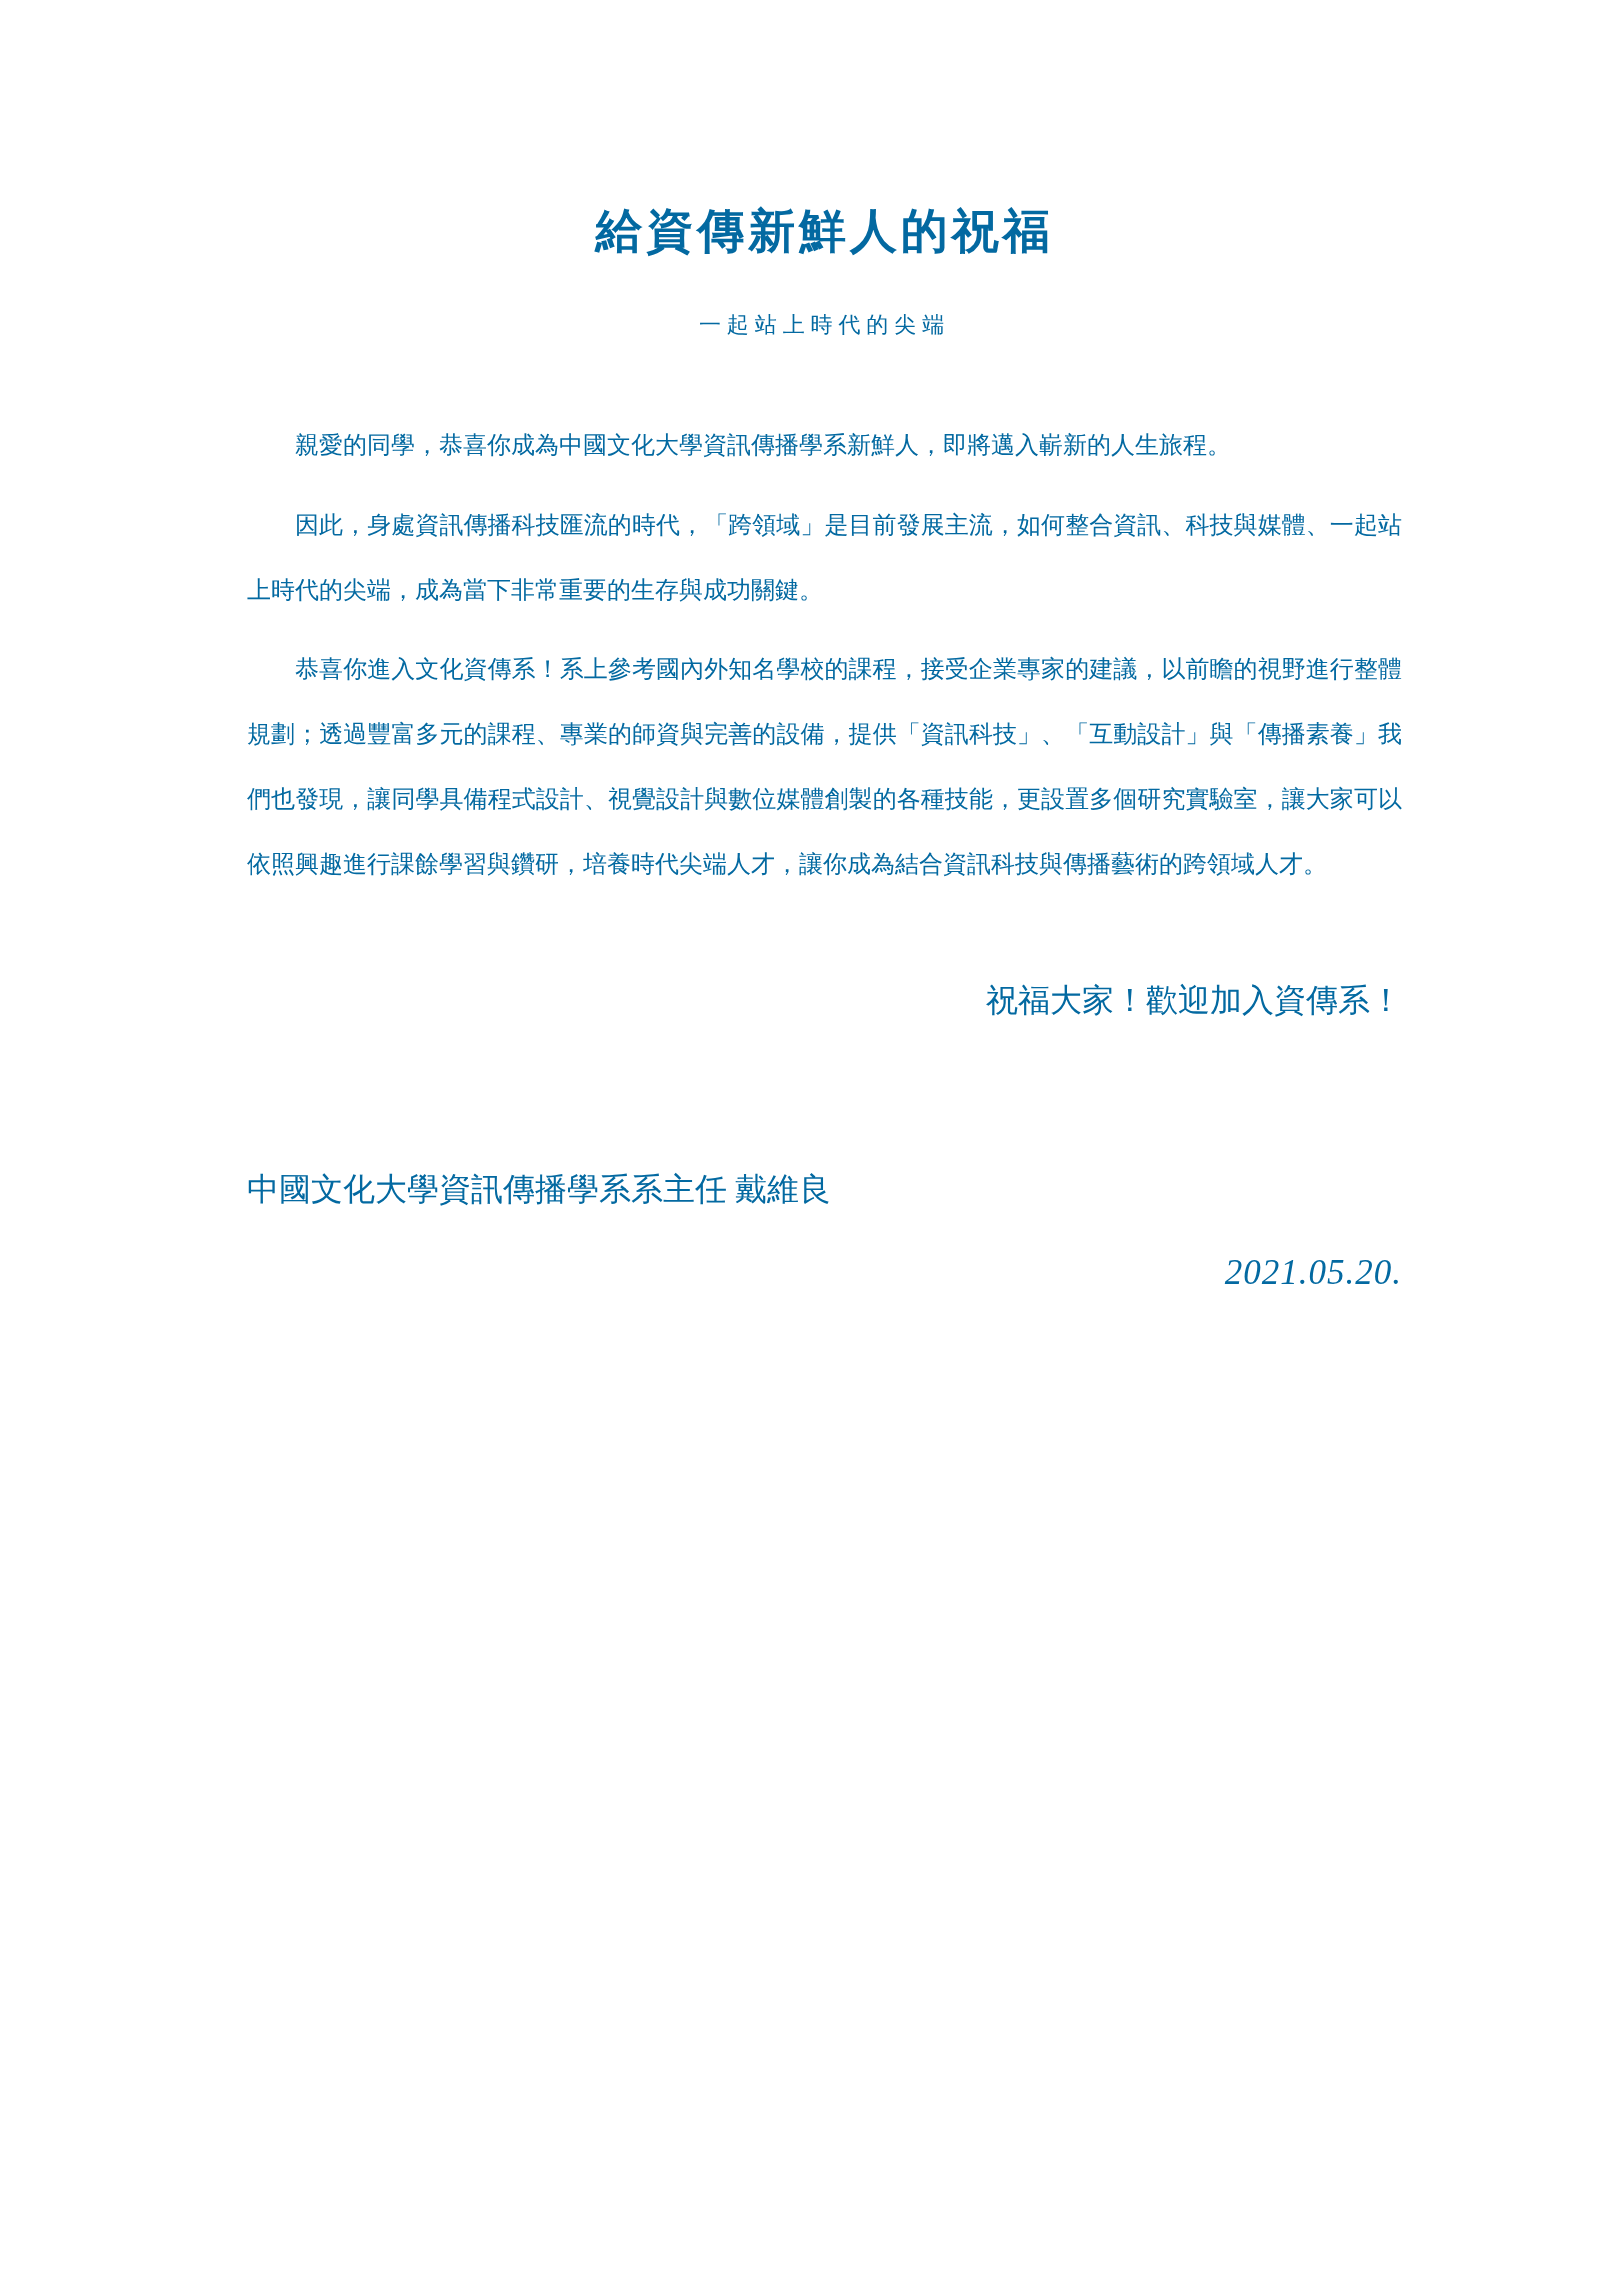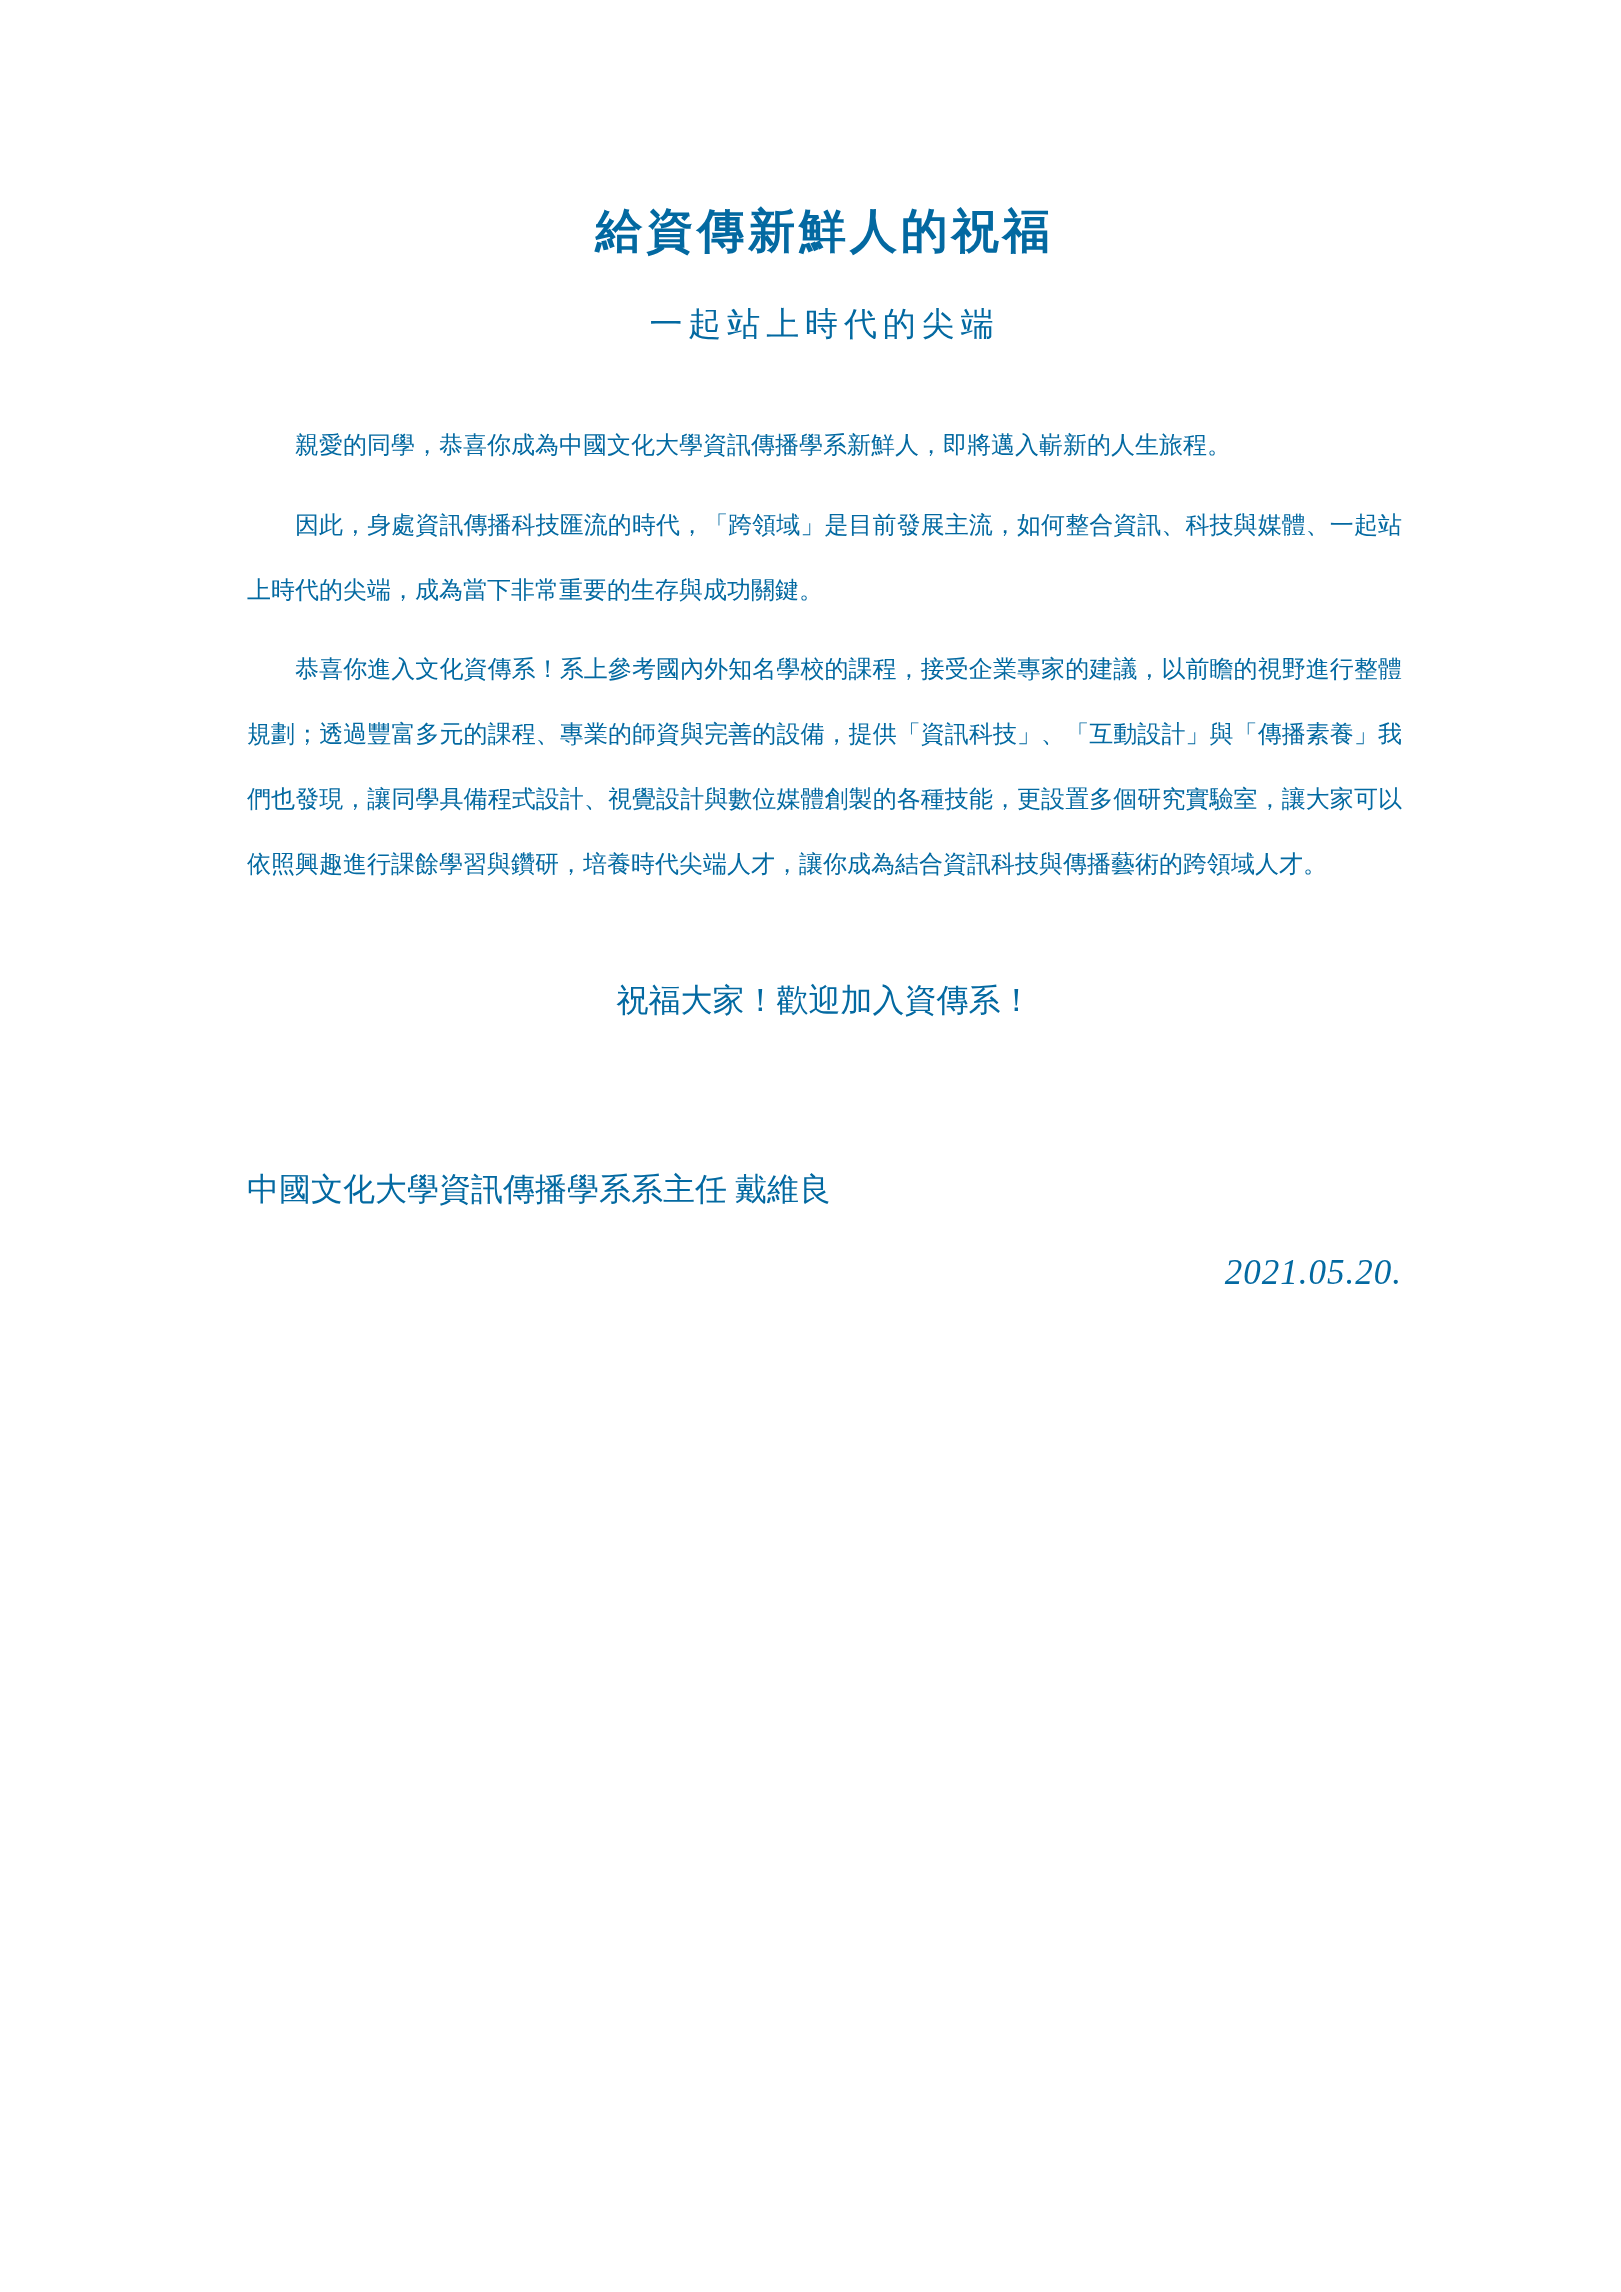--- a/index.html
+++ b/index.html
@@ -25,21 +25,21 @@
   .doc-title {
     margin: 201px 0 0 0;
     font-size: 47px;
     line-height: 61px;
     font-weight: bold;
     text-align: center;
     letter-spacing: 3.9px;
   }
   .doc-subtitle {
     margin: 43px 0 0 0;
-    font-size: 33px;
+    font-size: 22px;
     line-height: 39px;
     font-weight: normal;
     text-align: center;
     letter-spacing: 5.9px;
   }
   .body-text p {
     margin: 0 0 14.7px 0;
     font-size: 24px;
     line-height: 65px;
     text-align: justify;
@@ -47,21 +47,21 @@
     text-indent: 2em;
   }
   .body-text {
     margin-top: 69px;
   }
   .closing {
     margin: 71px 0 0 0;
     font-size: 32px;
     line-height: 65px;
     text-indent: 0;
-    text-align: center;
+    text-align: right;
   }
   .signature {
     margin: 124px 0 0 0;
     font-size: 32px;
     line-height: 65px;
     text-align: left;
     text-indent: 0;
   }
   .date {
     margin: 17.6px 0 0 0;

